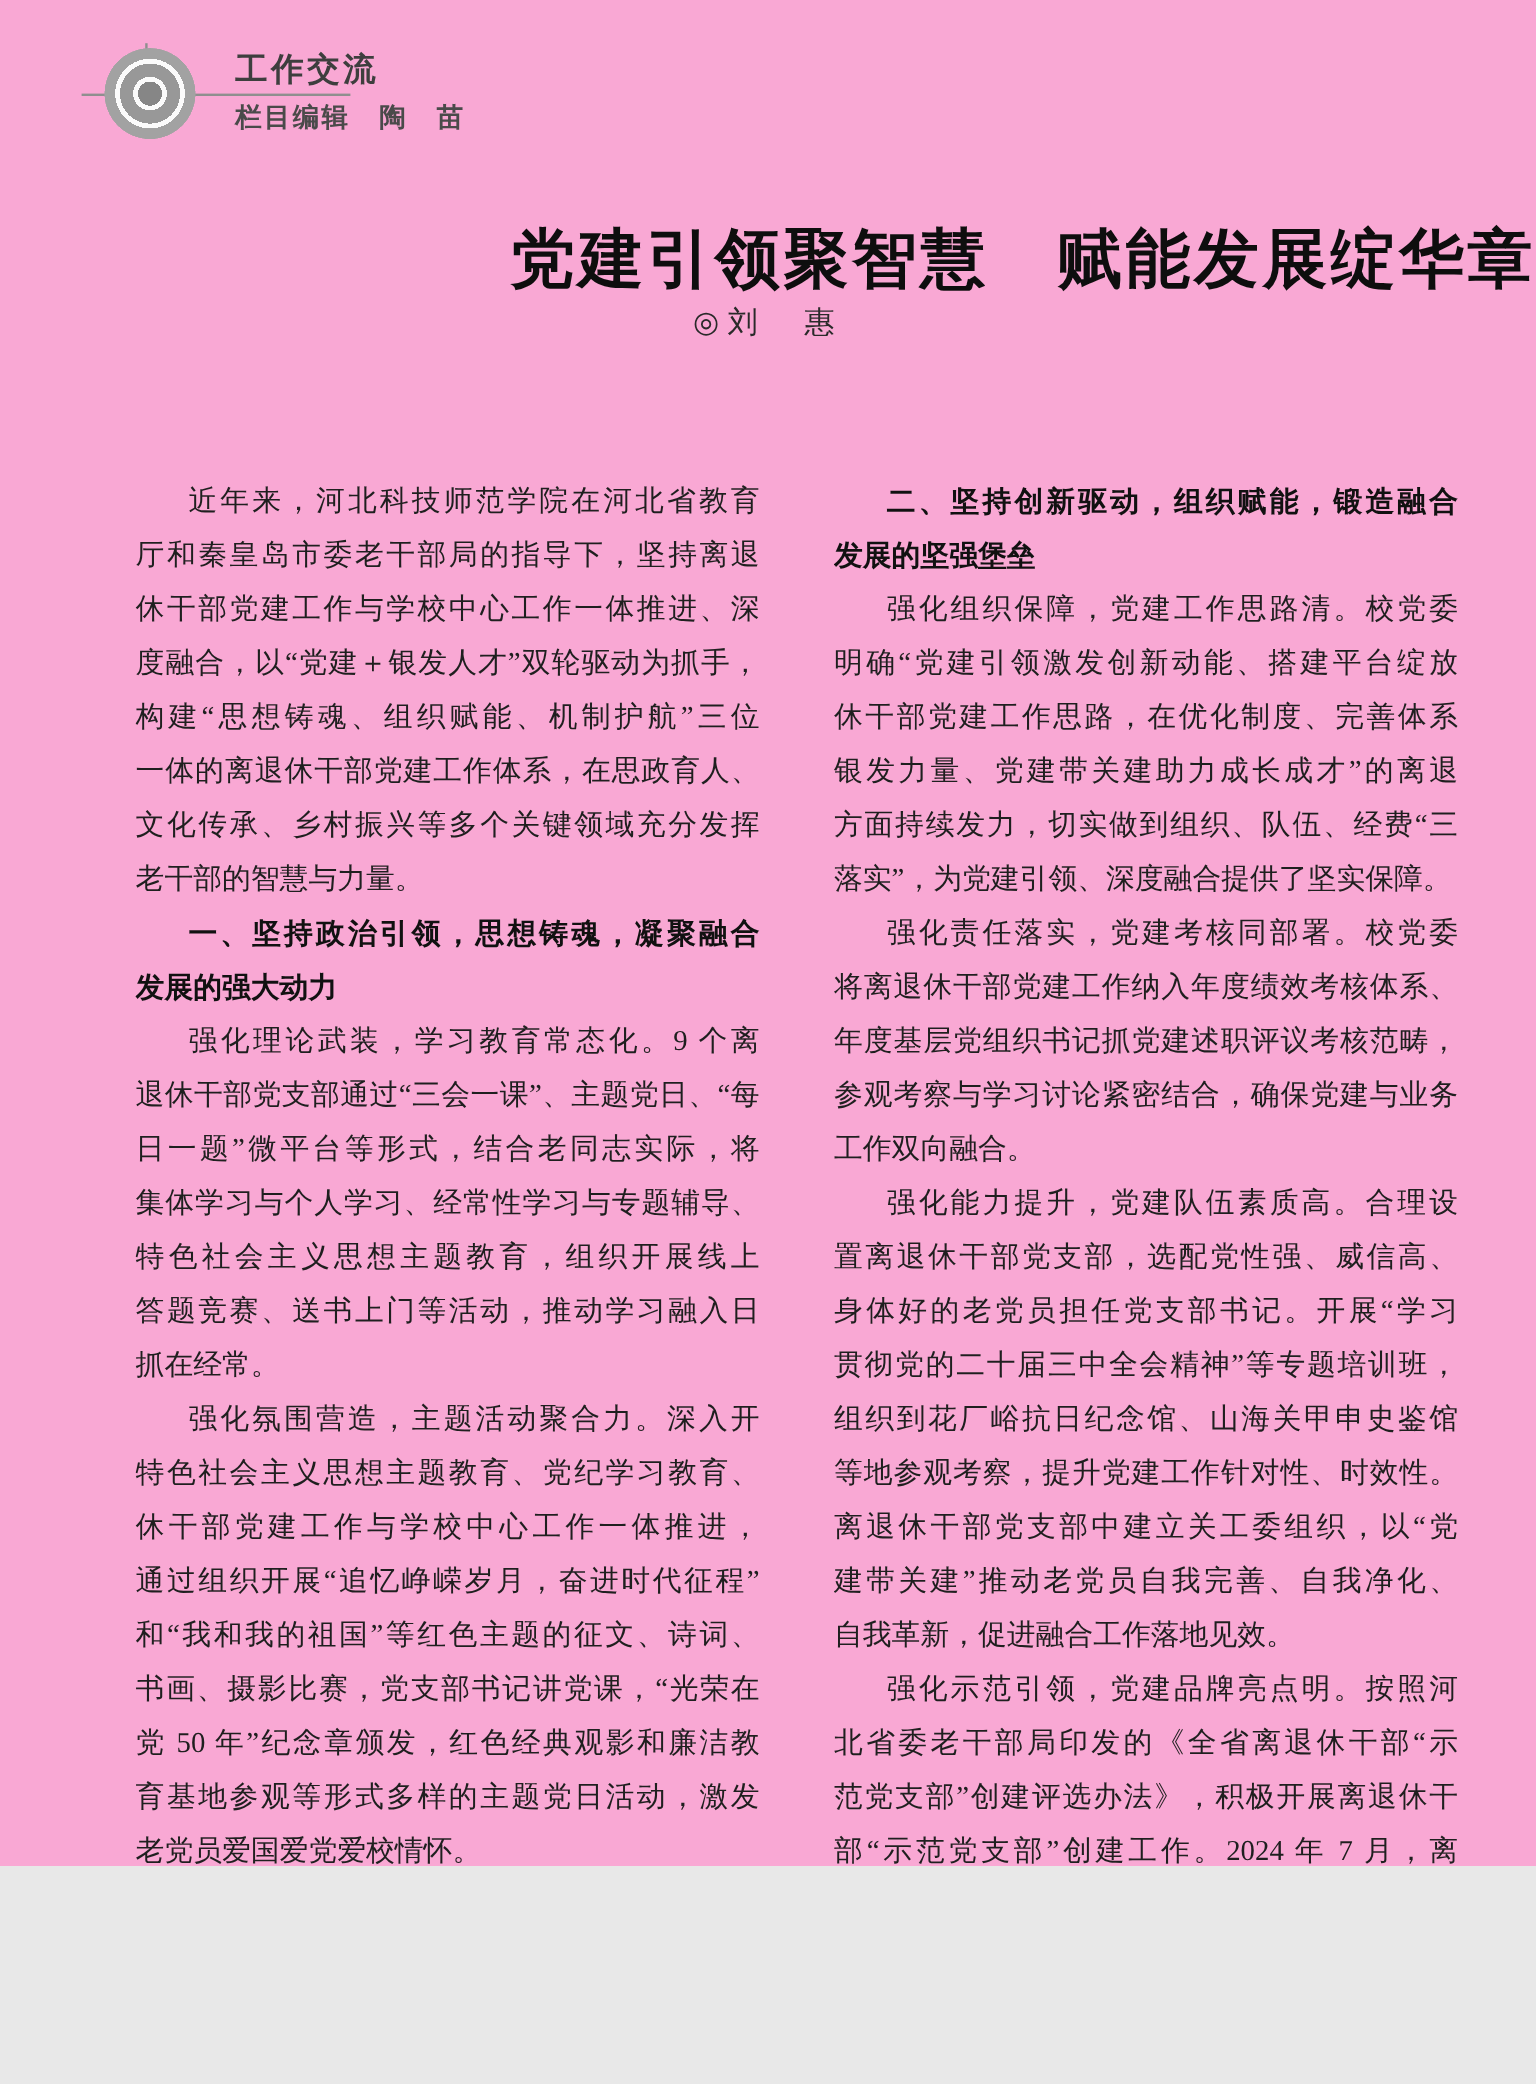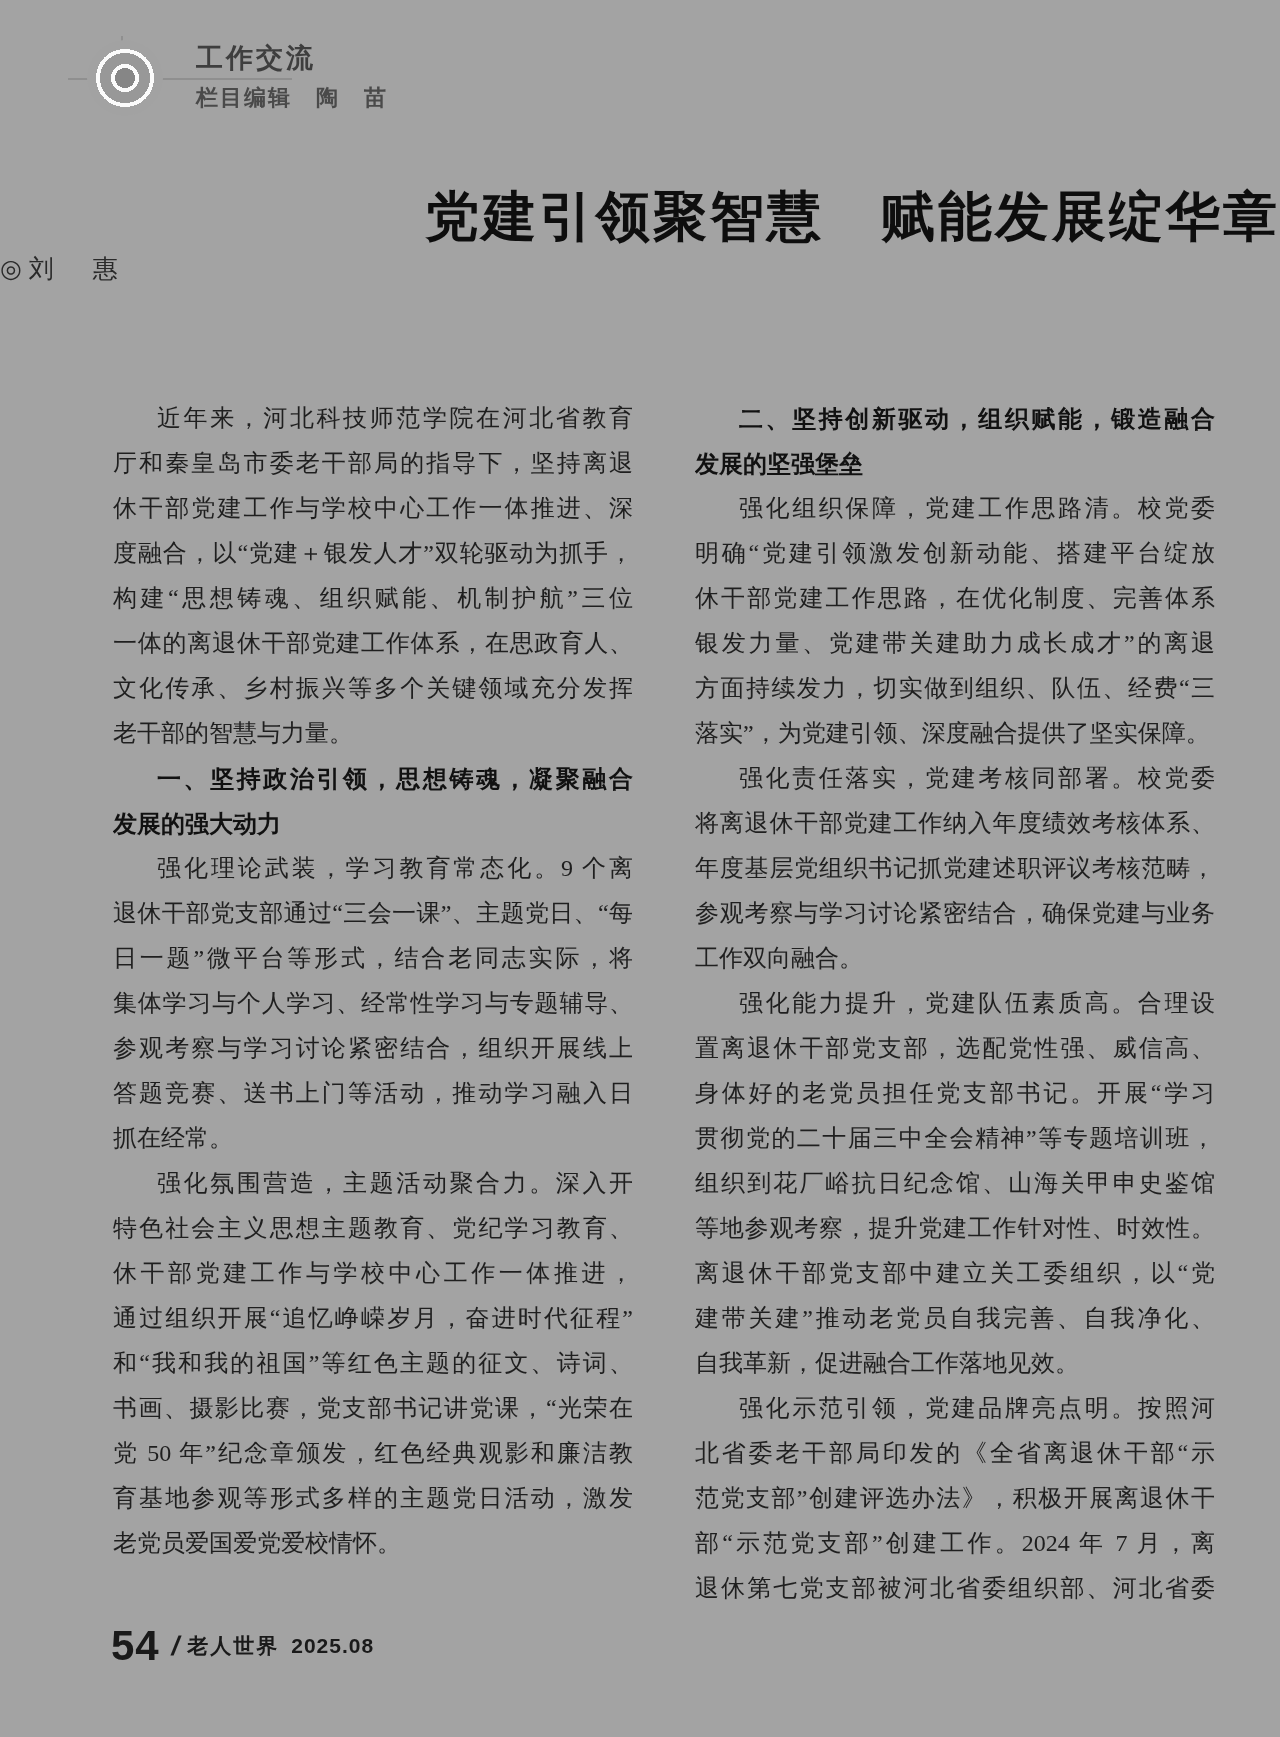--- a/index.html
+++ b/index.html
@@ -1,20 +1,20 @@
 <!DOCTYPE html>
 <html><head>
 <meta charset="utf-8">
 <style>
   html,body{margin:0;padding:0;background:#e8e8e8;}
   .page{
     position:relative;
-    width:1280px;height:1737px;
+    width:1280px;height:1555px;
     margin:0 auto;
-    background:#a3a3a3;
+    background:#f9a8d4;
     color:#1f1f1f;
     font-family:"Liberation Serif","DejaVu Serif",serif;
     overflow:hidden;
   }
   
   .hdr-hline{position:absolute;left:68px;top:78px;width:224px;height:2px;background:#8f8f8f;}
   .hdr-vline{position:absolute;left:121px;top:36px;width:2px;height:78px;background:#8f8f8f;}
   .bullseye{
     position:absolute;left:87px;top:40px;width:76px;height:76px;border-radius:50%;
     background:radial-gradient(circle at center,
@@ -29,21 +29,21 @@
   .hdr-section{font-size:27px;font-weight:bold;letter-spacing:3px;line-height:32px;}
   .hdr-editor{font-size:22px;font-weight:bold;letter-spacing:2px;margin-top:9px;color:#4a4a4a;}
   
   .title{
     position:absolute;left:0;top:148px;width:100%;
     text-align:right;font-family:"Liberation Sans","DejaVu Sans",sans-serif;
     font-weight:900;font-size:54px;letter-spacing:3px;color:#0e0e0e;line-height:64px;
   }
   .author{
     position:absolute;left:0;top:252px;width:100%;
-    font-size:25px;letter-spacing:7px;color:#2a2a2a;
+    text-align:center;font-size:25px;letter-spacing:7px;color:#2a2a2a;
   }
   
   .columns{position:absolute;left:113px;top:396px;width:1102px;display:flex;}
   .col{width:520px;}
   .col+.col{margin-left:62px;}
   .line{
     height:45px;line-height:45px;font-size:24px;
     text-align:justify;text-align-last:justify;
     white-space:normal;overflow:hidden;
   }
@@ -90,21 +90,21 @@
         <div class="line">构建“思想铸魂、组织赋能、机制护航”三位</div>
         <div class="line">一体的离退休干部党建工作体系，在思政育人、</div>
         <div class="line">文化传承、乡村振兴等多个关键领域充分发挥</div>
         <div class="line end">老干部的智慧与力量。</div>
         <div class="line indent bold">一、坚持政治引领，思想铸魂，凝聚融合</div>
         <div class="line bold end">发展的强大动力</div>
         <div class="line indent">强化理论武装，学习教育常态化。9 个离</div>
         <div class="line">退休干部党支部通过“三会一课”、主题党日、“每</div>
         <div class="line">日一题”微平台等形式，结合老同志实际，将</div>
         <div class="line">集体学习与个人学习、经常性学习与专题辅导、</div>
-        <div class="line">参观考察与学习讨论紧密结合，组织开展线上</div>
+        <div class="line">特色社会主义思想主题教育，组织开展线上</div>
         <div class="line">答题竞赛、送书上门等活动，推动学习融入日常、</div>
         <div class="line end">抓在经常。</div>
         <div class="line indent">强化氛围营造，主题活动聚合力。深入开</div>
         <div class="line">特色社会主义思想主题教育、党纪学习教育、</div>
         <div class="line">休干部党建工作与学校中心工作一体推进，</div>
         <div class="line">通过组织开展“追忆峥嵘岁月，奋进时代征程”</div>
         <div class="line">和“我和我的祖国”等红色主题的征文、诗词、</div>
         <div class="line">书画、摄影比赛，党支部书记讲党课，“光荣在</div>
         <div class="line">党 50 年”纪念章颁发，红色经典观影和廉洁教</div>
         <div class="line">育基地参观等形式多样的主题党日活动，激发</div>

